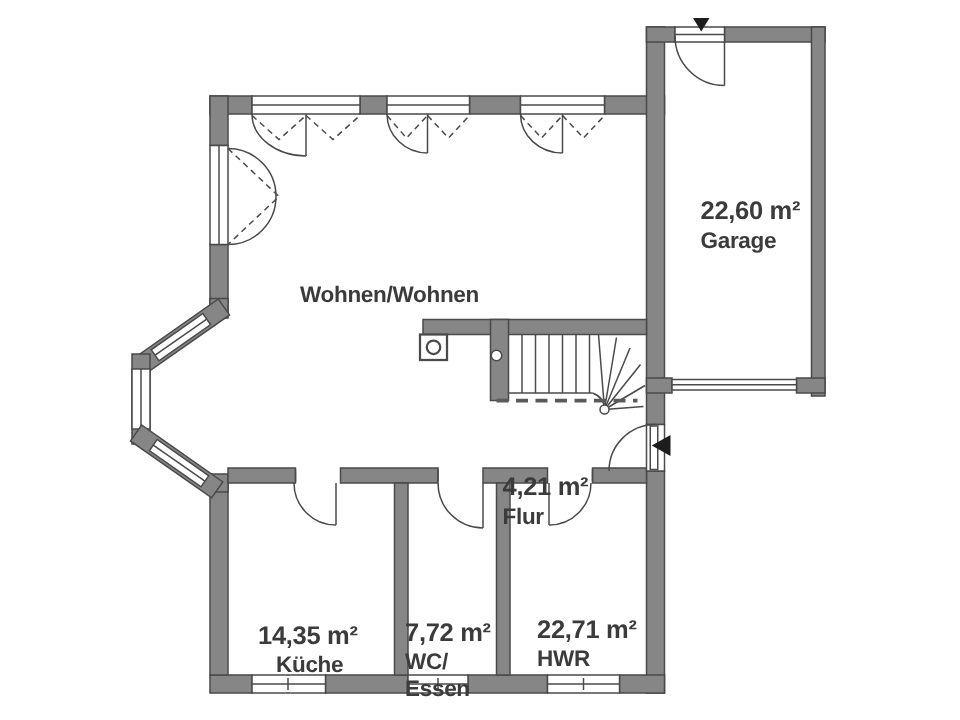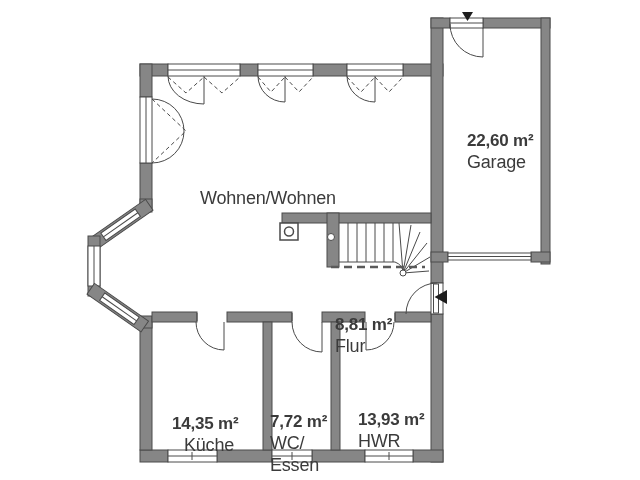--- a/index.html
+++ b/index.html
@@ -13,21 +13,21 @@
     position:relative;width:640px;height:480px;background:var(--bg);
     font-family:"Liberation Sans",sans-serif;overflow:hidden;
   }
   .plan-svg{position:absolute;left:0;top:0;}
   .room-label{
     position:absolute;color:var(--text);letter-spacing:-0.2px;line-height:1.22;
     white-space:nowrap;
     margin-top:44px;
   }
   .room-label .area{font-size:17px;font-weight:600;}
-  .room-label .name{font-size:18px;font-weight:400;}
+  .room-label .name{font-size:15px;font-weight:700;}
 </style>
 </head>
 <body>
 
 <div class="stage">
 
   <svg class="plan-svg" width="640" height="480" viewBox="0 0 640 480">
 
     <g fill="var(--wall)" stroke="var(--line)" stroke-width="1">
 
@@ -200,33 +200,33 @@
   <div class="room-label" style="left:200px;top:144px">
     <div class="name">Wohnen/Wohnen</div>
   </div>
 
   <div class="room-label" style="left:467px;top:87px">
     <div class="area">22,60 m²</div>
     <div class="name">Garage</div>
   </div>
 
   <div class="room-label" style="left:335px;top:271px">
-    <div class="area">8,81 m²</div>
+    <div class="area">4,21 m²</div>
     <div class="name">Flur</div>
   </div>
 
   <div class="room-label" style="left:172px;top:370px">
     <div class="area">14,35 m²</div>
     <div class="name" style="padding-left:12px">Küche</div>
   </div>
 
   <div class="room-label" style="left:270px;top:368px">
     <div class="area">7,72 m²</div>
     <div class="name">WC/</div>
     <div class="name">Essen</div>
   </div>
 
   <div class="room-label" style="left:358px;top:366px">
-    <div class="area">13,93 m²</div>
+    <div class="area">22,71 m²</div>
     <div class="name">HWR</div>
   </div>
 
 </div>
 
 </body></html>

